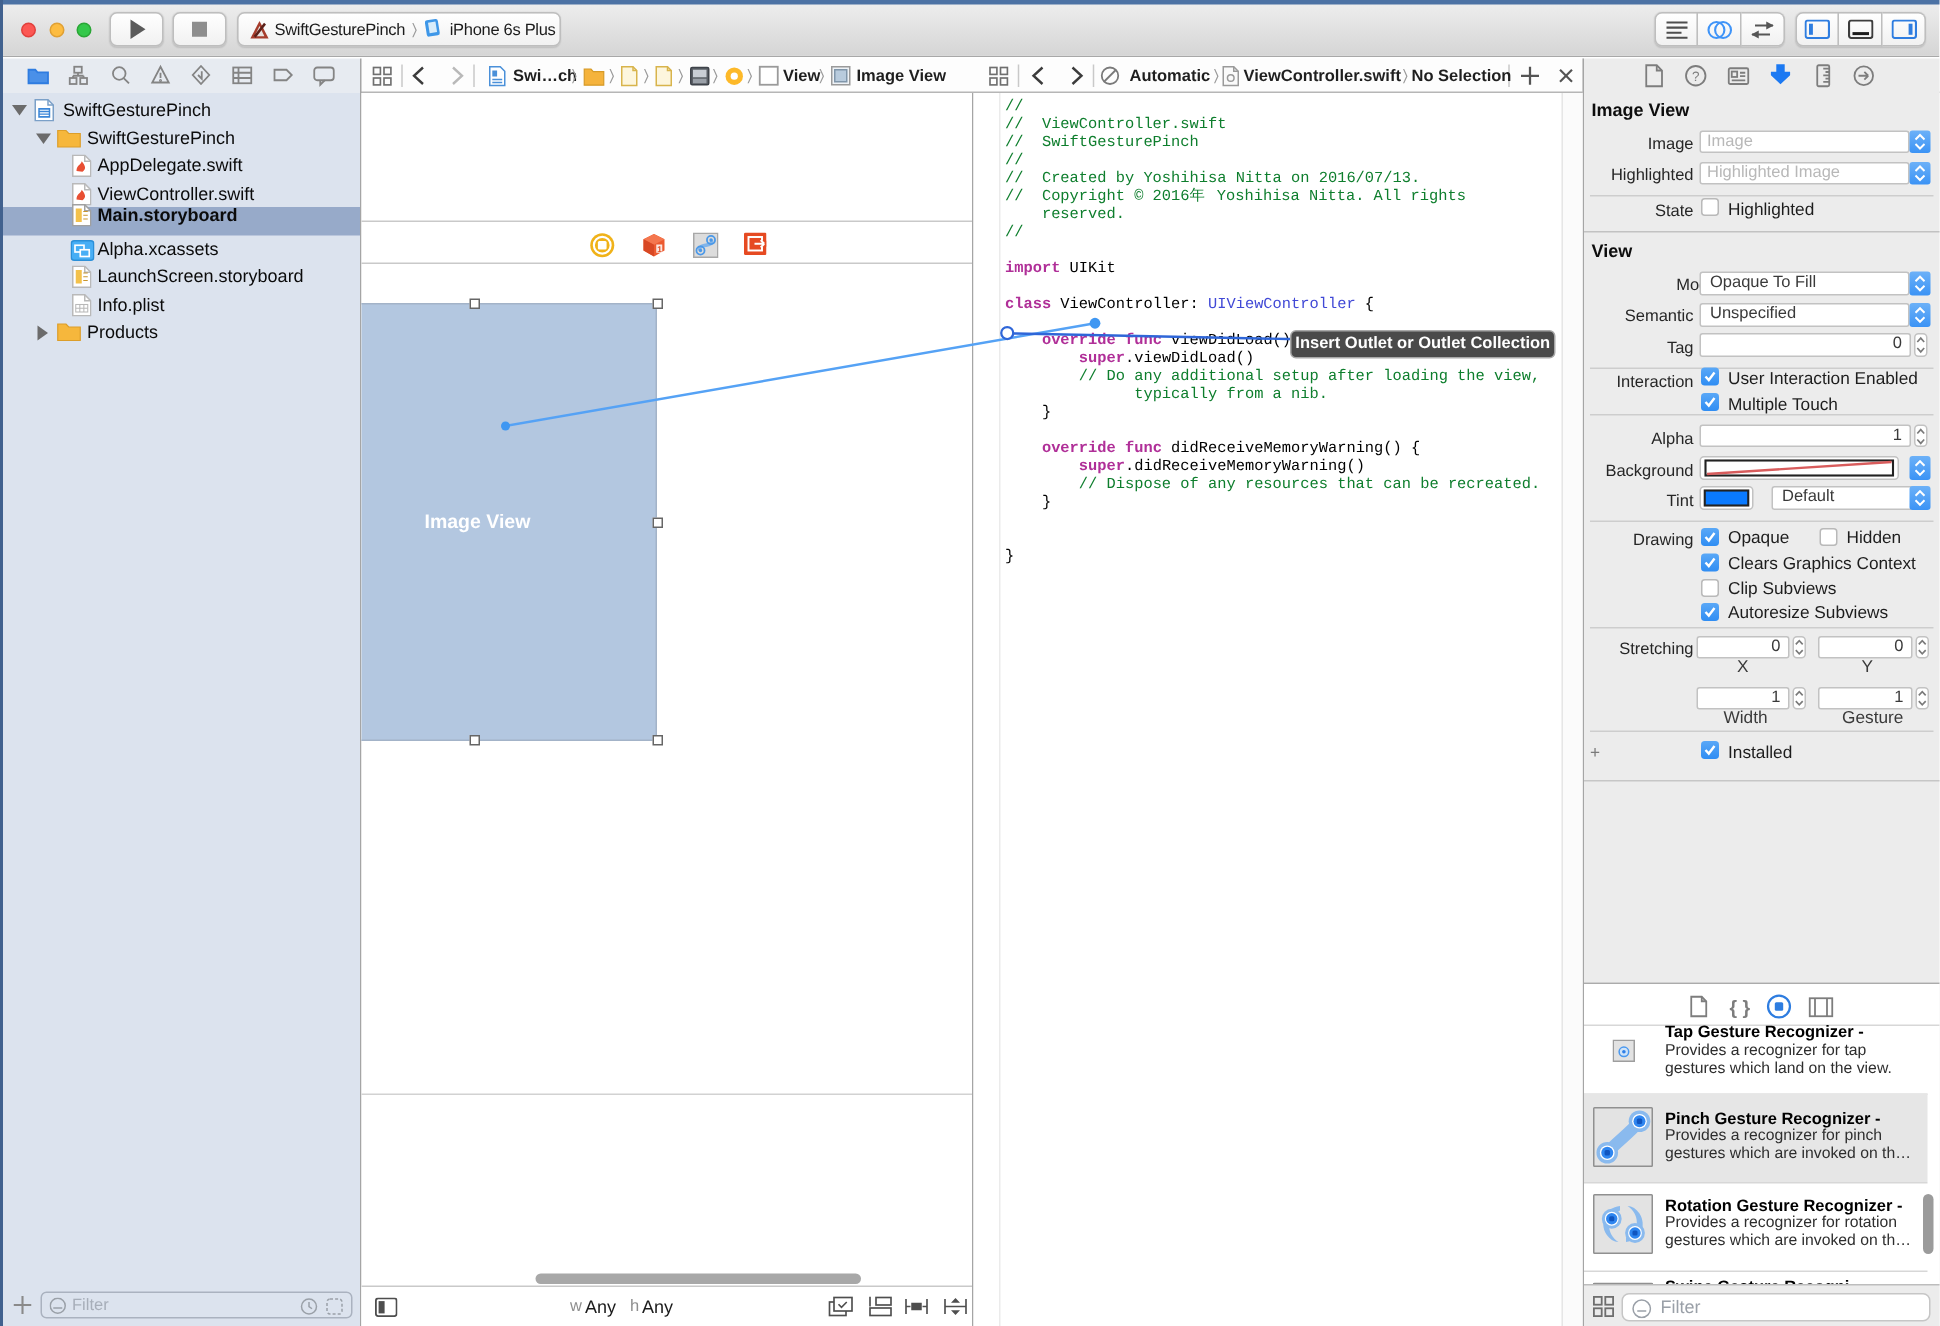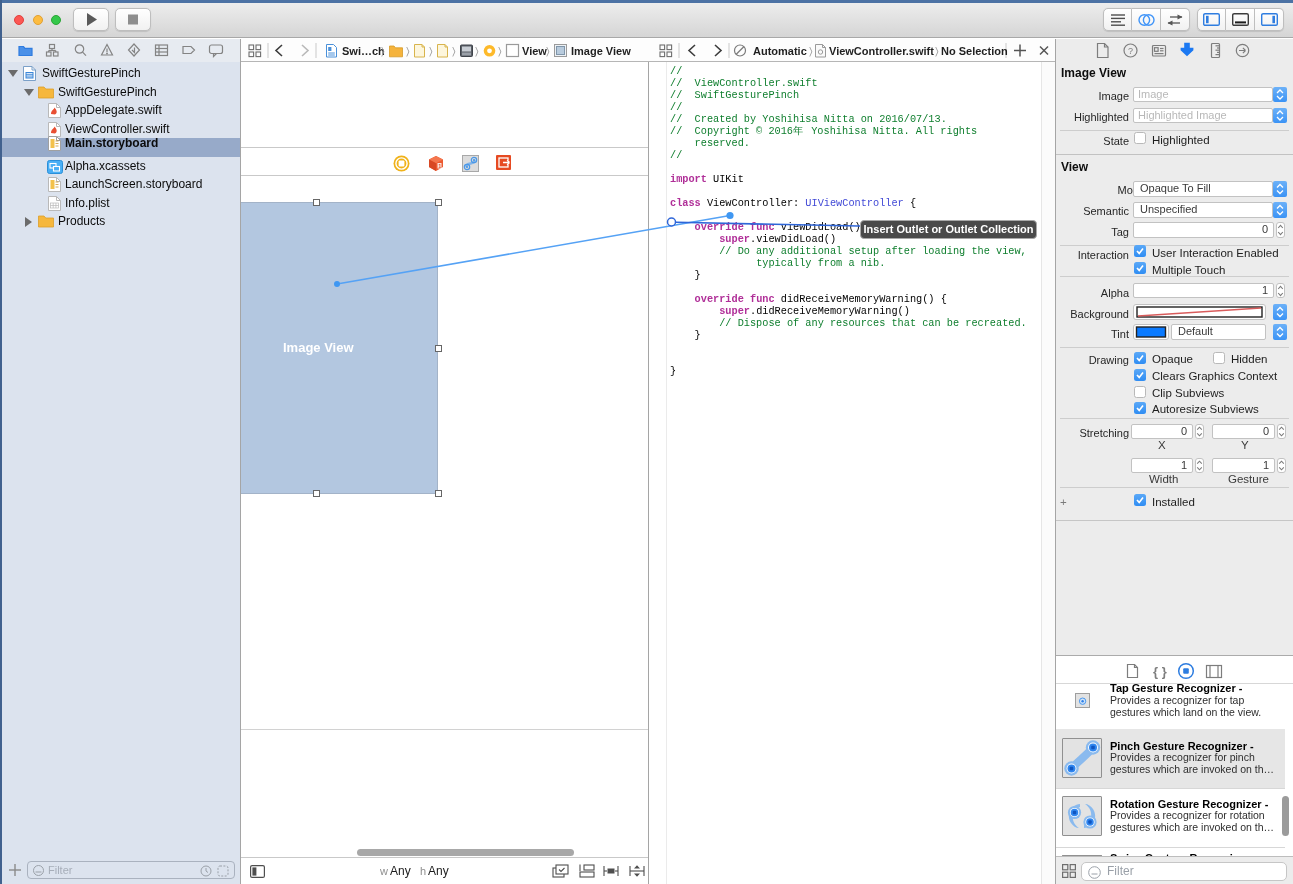--- a/index.html
+++ b/index.html
@@ -108,20 +108,34 @@
     <div class="tl" id="tl-g"></div>
   <div class="tbbtn" id="btn-play">
     <svg width="34" height="21" viewBox="0 0 34 21">
         <path d="M13 4 L23 10.5 L13 17 Z" fill="#5a5a5a"></path>
       </svg>
   </div>
   <div class="tbbtn" id="btn-stop">
     <svg width="34" height="21" viewBox="0 0 34 21">
         <rect x="12" y="5.5" width="10" height="10" fill="#8e8e8e"></rect>
       </svg>
+  </div>
+  <div id="scheme">
+    <svg width="14" height="14" viewBox="0 0 15 15" style="position:absolute;left:7px;top:4px">
+      <path d="M7.5 1 L14 13.5 L1 13.5 Z" fill="#a63c2c"></path>
+      <path d="M7.5 4.6 L11 12 L4 12 Z" fill="#e8e2e0"></path>
+      <rect x="6.9" y="1.5" width="1.8" height="12" fill="#5c2018" transform="rotate(38 7.5 7.5)"></rect>
+    </svg>
+    <span style="margin-left:24px;font-size:11px;letter-spacing:-0.2px">SwiftGesturePinch</span>
+    <span class="jsep" style="margin:0 1px;font-size:11px">〉</span>
+    <svg width="13" height="13" viewBox="0 0 14 13" style="display:inline-block;vertical-align:-2px">
+      <rect x="2" y="0.6" width="9.4" height="11.8" rx="1.6" fill="#3e97e8" transform="rotate(-9 7 6.5)"></rect>
+      <rect x="4.2" y="2.4" width="5.4" height="7.6" fill="#d8ecfa" transform="rotate(-9 7 6.5)"></rect>
+    </svg>
+    <span style="margin-left:1px;font-size:11px;letter-spacing:-0.2px">iPhone 6s Plus</span>
   </div>
   <div class="segwrap" style="left:1103px">
     <div class="seg">
         <svg width="16" height="14" viewBox="0 0 16 14">
       <g stroke="#4e4e4e" stroke-width="1.4">
             <line x1="1" y1="2" x2="15" y2="2"></line>
             <line x1="1" y1="5.4" x2="15" y2="5.4"></line>
             <line x1="1" y1="8.8" x2="11" y2="8.8"></line>
             <line x1="1" y1="12.2" x2="15" y2="12.2"></line>
           </g>
@@ -657,21 +671,21 @@
     <svg width="14" height="16" viewBox="0 0 14 16">
         <path d="M4 6.5 l3 -3 l3 3 M4 9.5 l3 3 l3 -3" fill="none" stroke="#fff" stroke-width="1.3"></path>
       </svg>
     </div>
   <div class="ilbl" style="left:3px;top:266px">Tint</div>
   <div class="ifield" style="left:77px;top:262px;width:36px;height:16px;border-radius:3px">
     <svg width="34" height="14" viewBox="0 0 34 14">
         <rect x="2.5" y="2" width="29" height="10" fill="#0a7aff" stroke="#222" stroke-width="1.4"></rect>
       </svg>
     </div>
-  <div class="ifield" style="left:115px;top:262px;width:95px;height:16px"><span style="margin-left:6px">Default</span></div>
+  <div class="ifield" style="left:125px;top:262px;width:95px;height:16px"><span style="margin-left:6px">Default</span></div>
   <div class="combo-btn" style="left:217px;top:262px;height:16px">
     <svg width="14" height="16" viewBox="0 0 14 16">
         <path d="M4 6.5 l3 -3 l3 3 M4 9.5 l3 3 l3 -3" fill="none" stroke="#fff" stroke-width="1.3"></path>
       </svg>
     </div>
   <div class="isep" style="left:4px;top:285px;width:229px"></div>
 
   <div class="ilbl" style="left:3px;top:292px">Drawing</div>
   <div class="cb cb-on" style="left:78px;top:290px">
       <svg width="12" height="12" viewBox="0 0 12 12">

